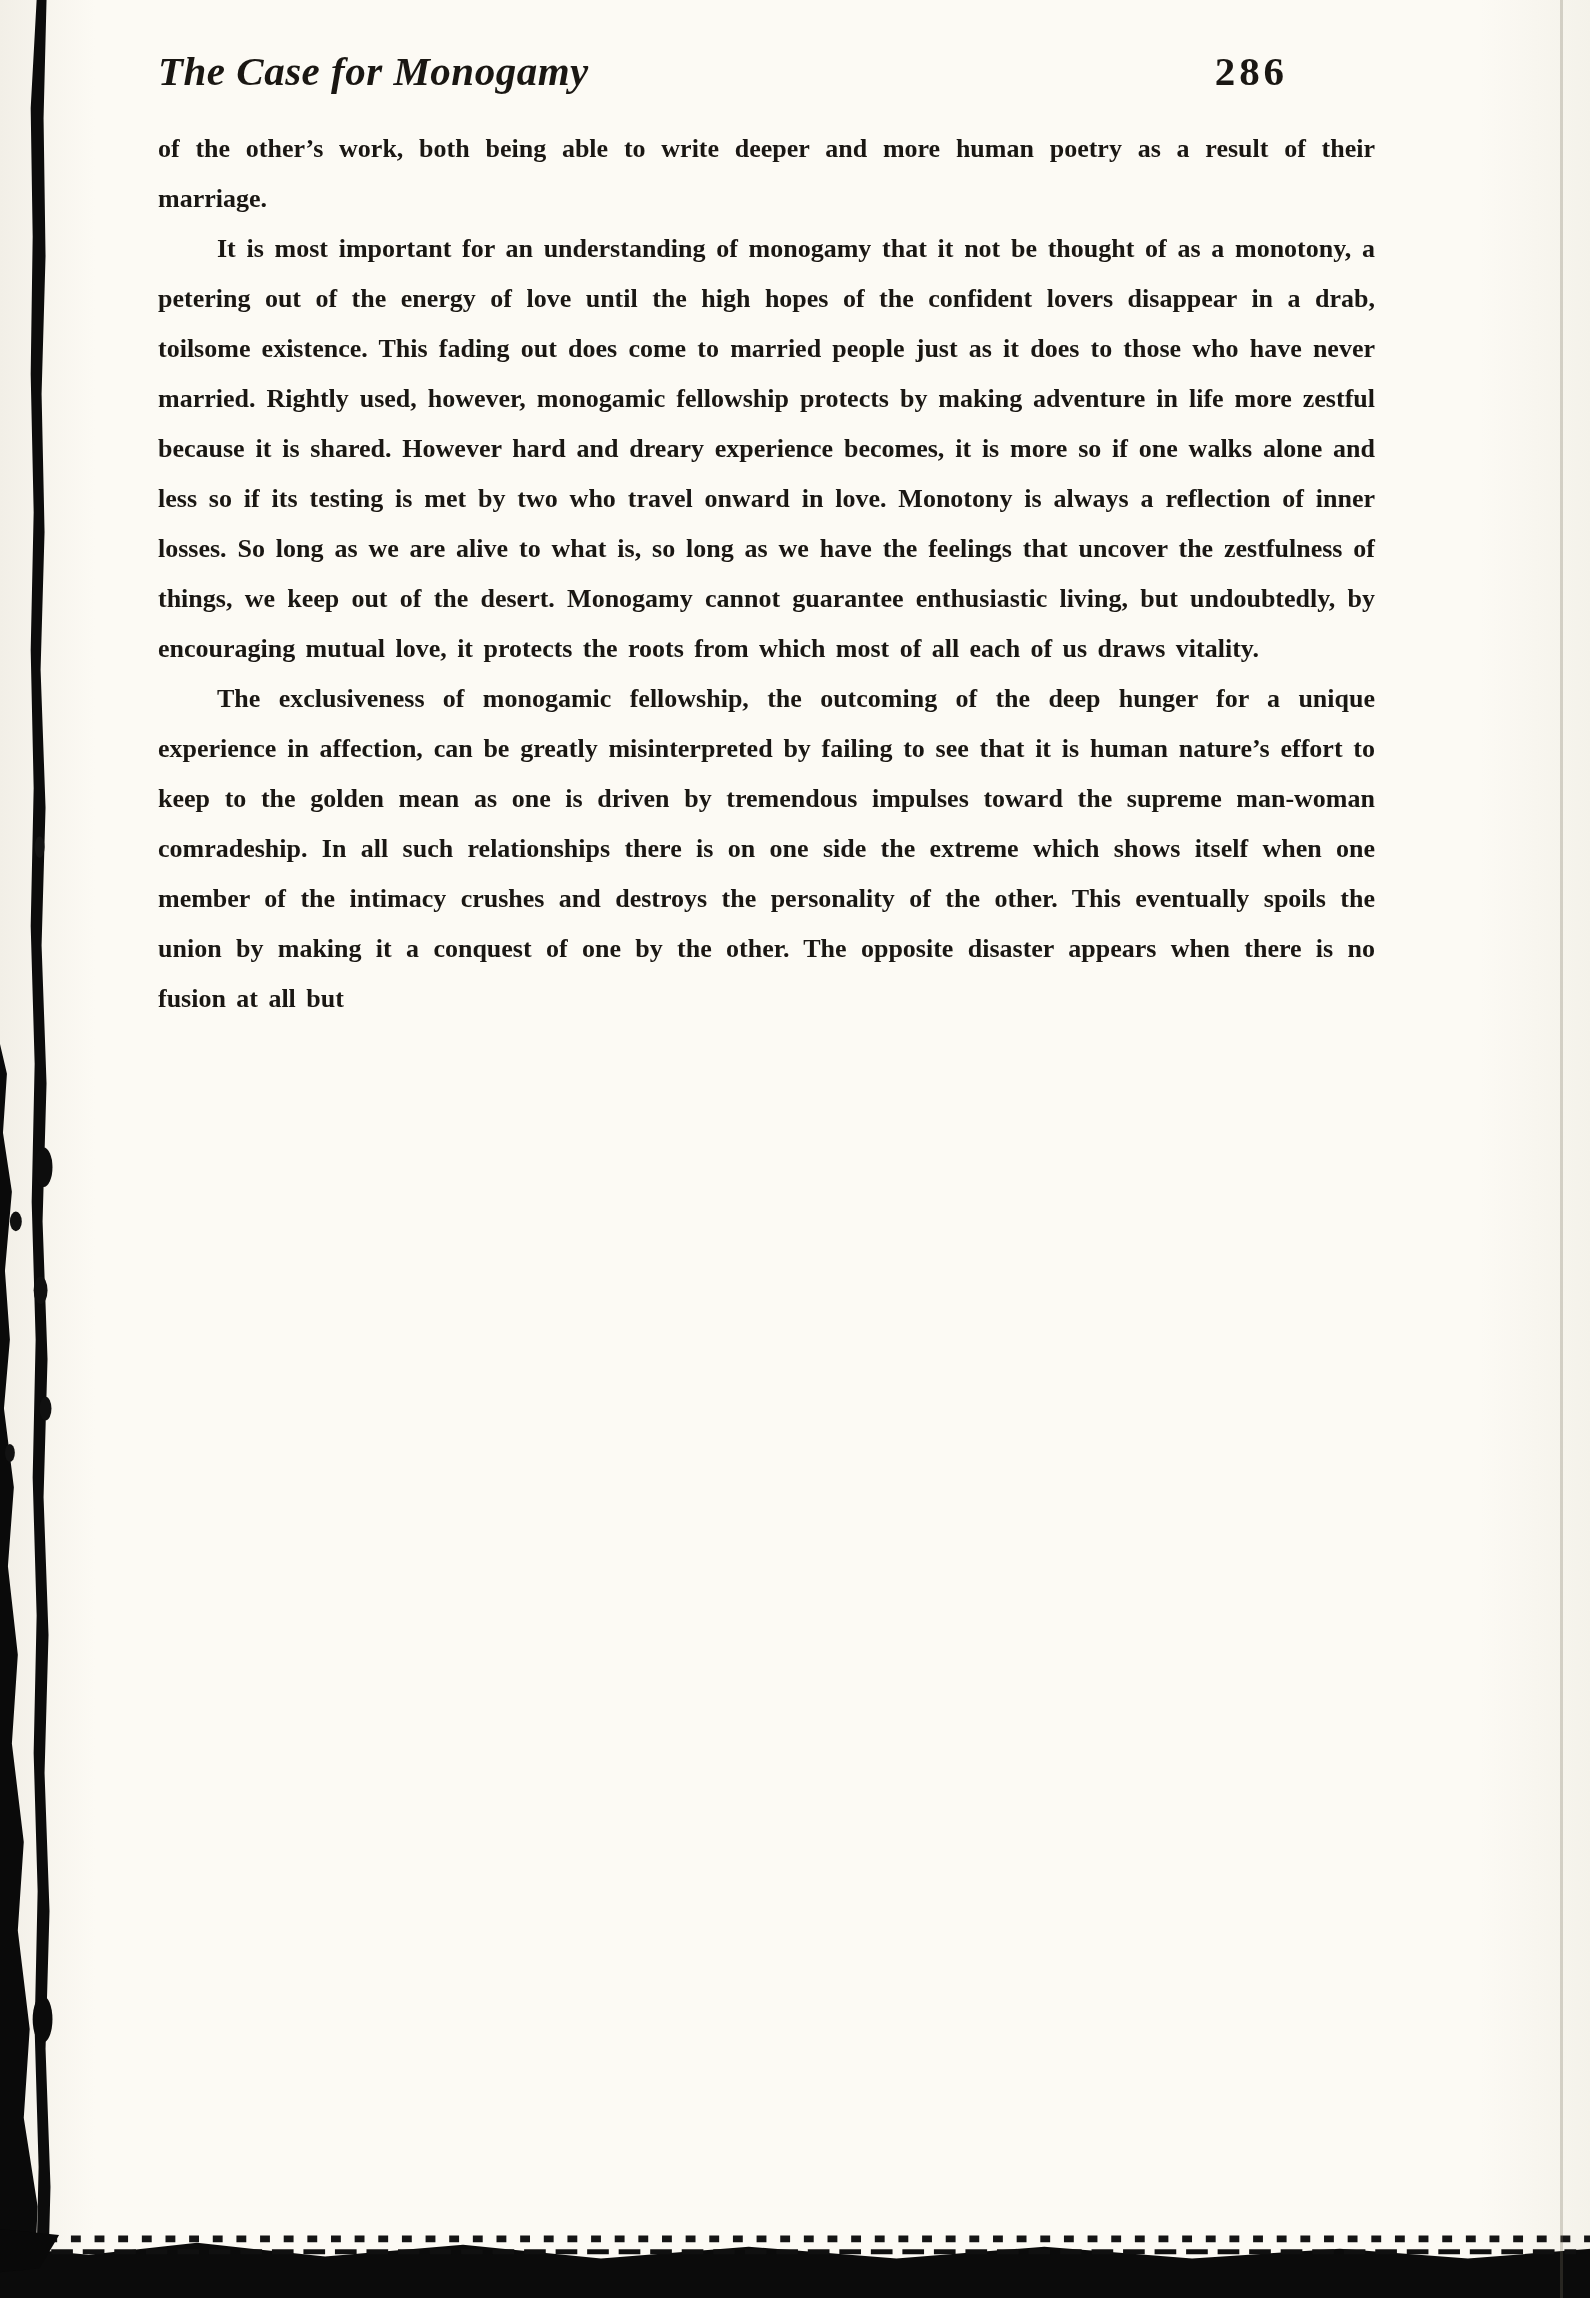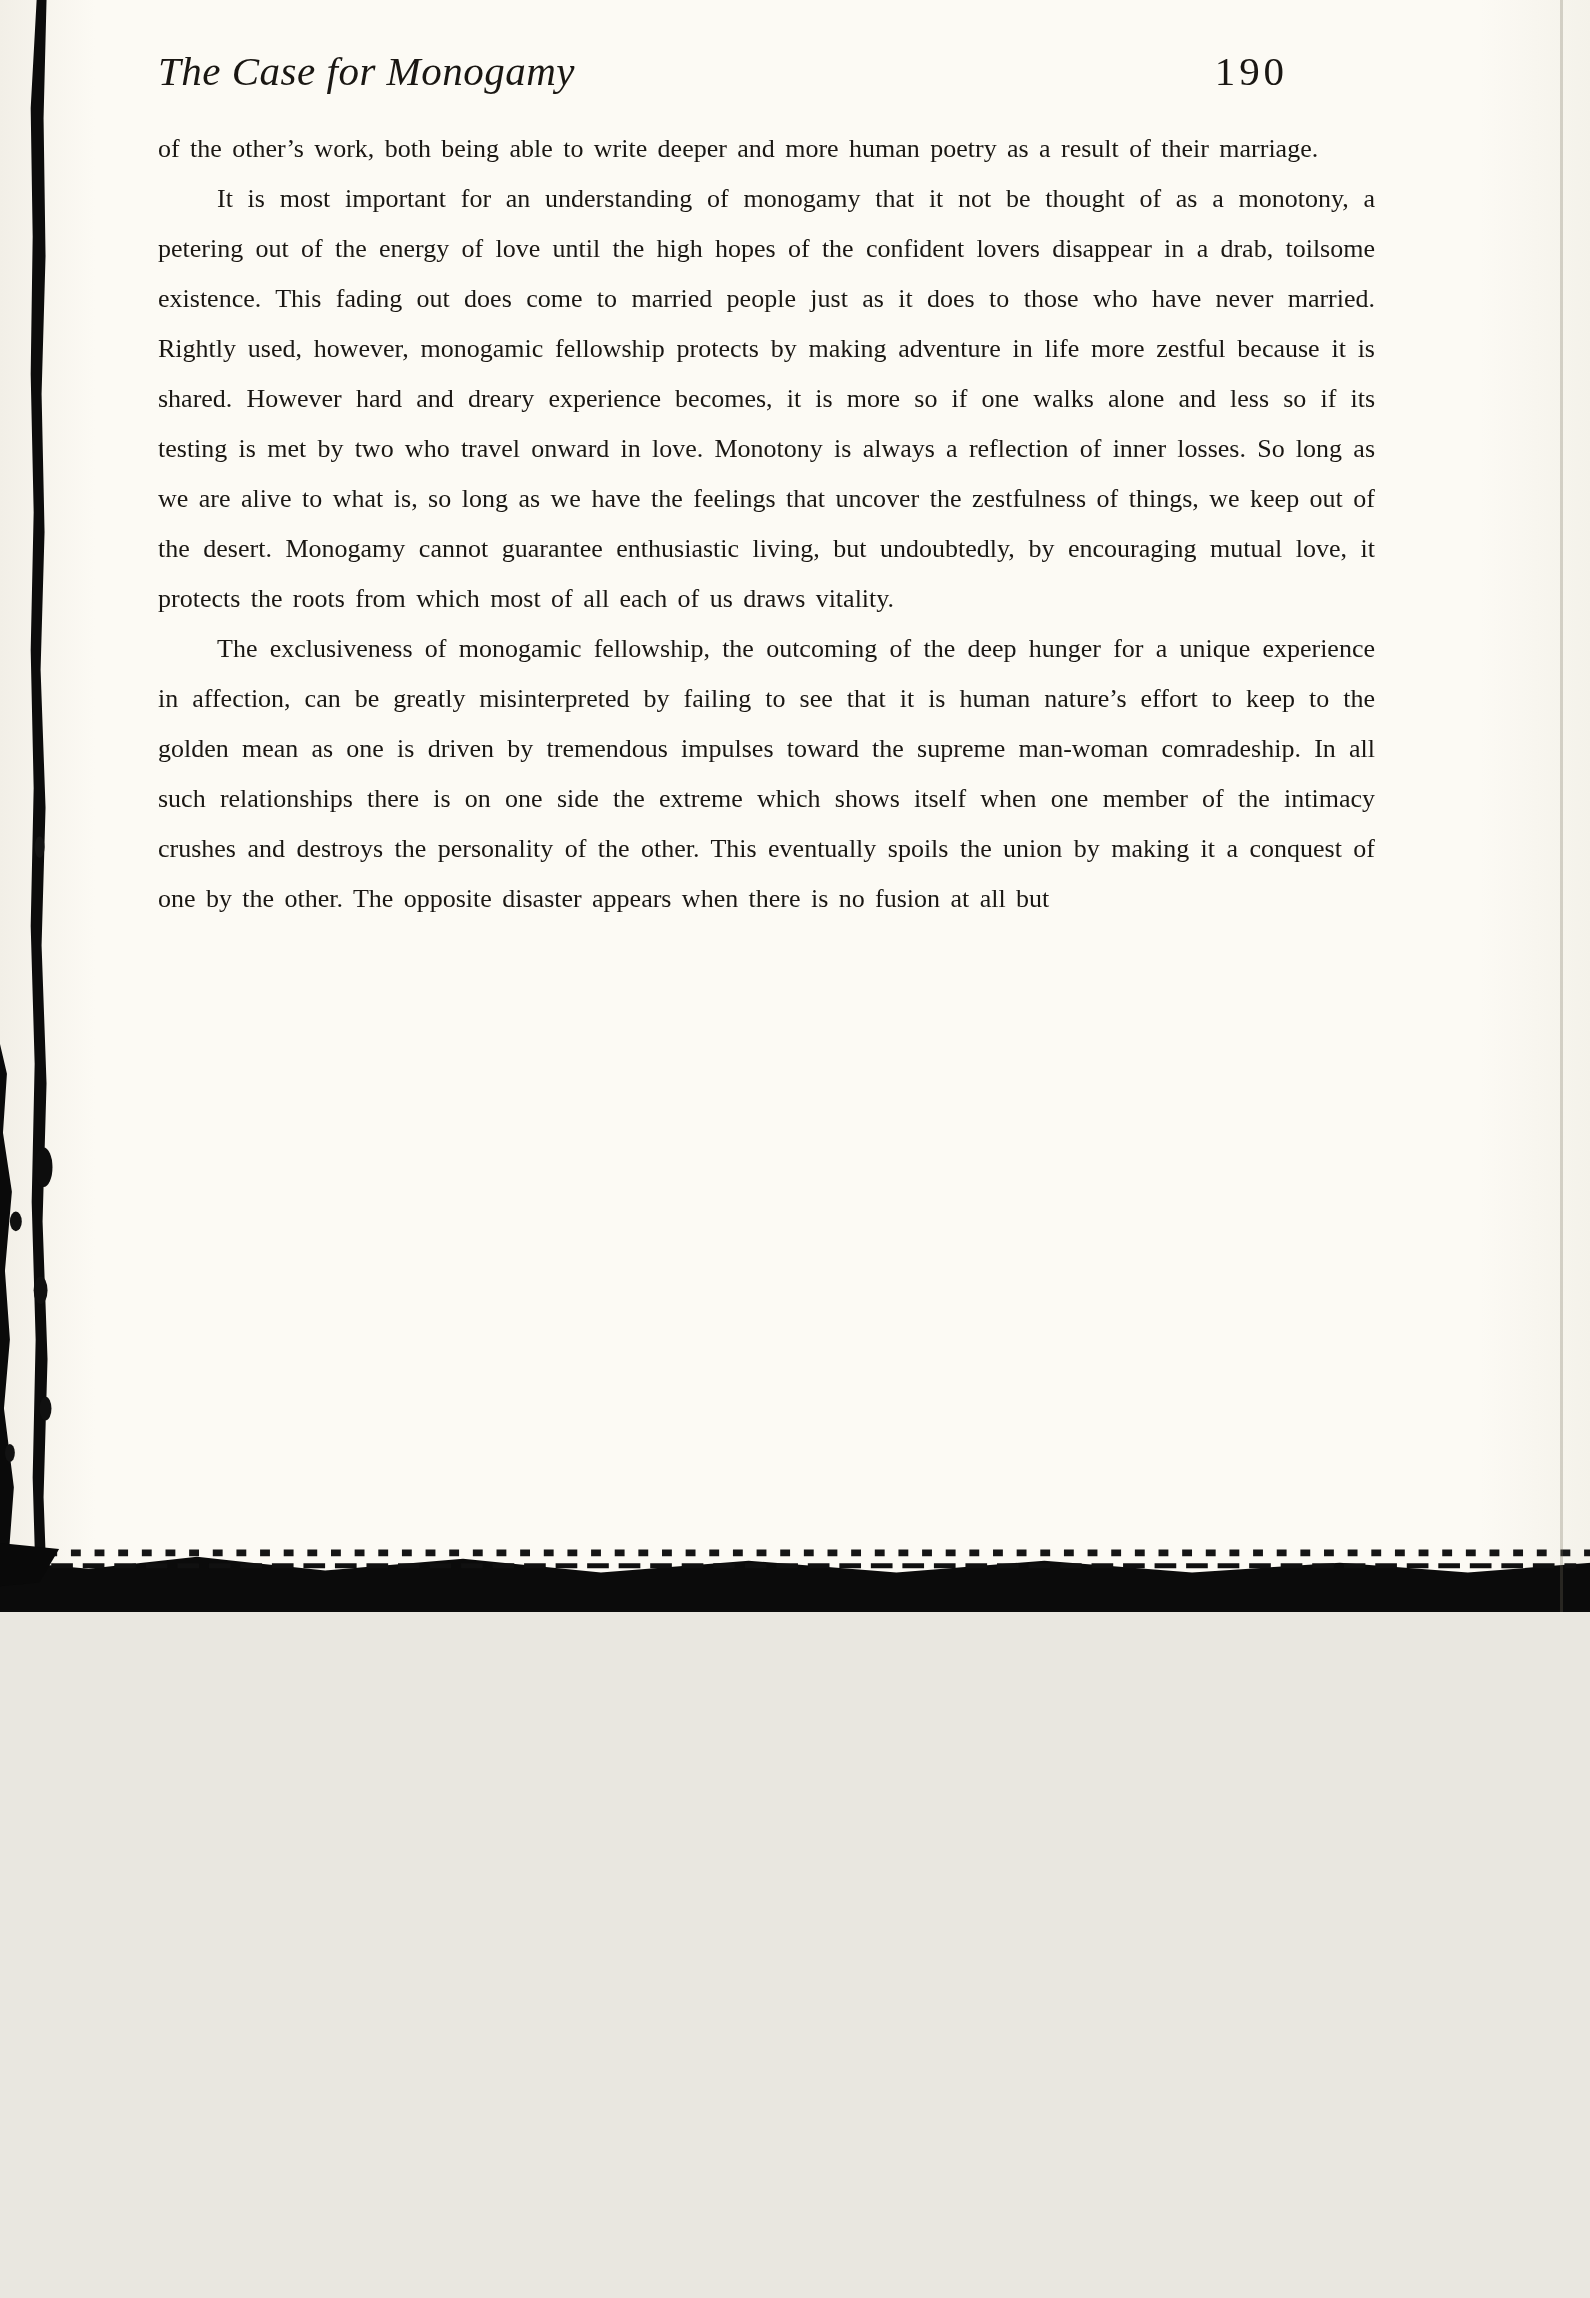--- a/index.html
+++ b/index.html
@@ -7,23 +7,24 @@
     --ink:#1a1713;
     --scan-edge:#0b0b0b;
   }
   html,body{margin:0;padding:0;background:#e9e7e0;}
   body{
     width:1591px;height:2298px;
     font-family:"Liberation Serif","DejaVu Serif",serif;
   }
   .scan{
     position:relative;
-    width:1591px;height:1612px;
+    width:1591px;height:2298px;
     overflow:hidden;
     background:linear-gradient(90deg,#f2efe7 0%,var(--paper) 6%,var(--paper) 93%,#f4f2ea 100%);
+    font-weight:bold;
   }
   
   .art{position:absolute;pointer-events:none;}
   .art-left{left:0;top:0;}
   .art-bottom{left:0;bottom:0;}
   .right-hairline{
     position:absolute;right:27.6px;top:0;bottom:0;width:3px;
     background:rgba(120,112,95,0.28);
   }
   
@@ -81,21 +82,21 @@
     <line x1="20" y1="23" x2="1600" y2="23" stroke="#101010" stroke-width="5" stroke-dasharray="22 10"></line>
     <path fill="#090909" d="M0,0 L60,6 L40,40 L0,44 Z"></path>
   </svg>
 
   <div class="right-hairline"></div>
 
   <div class="page-content">
 
     <header class="running-head">
       <span class="title">The Case for Monogamy</span>
-      <span class="pagenum">190</span>
+      <span class="pagenum">286</span>
     </header>
 
     <main class="body-text">
       <p class="no-indent">of the other’s work, both being able to write deeper and more human poetry as a result of their marriage.</p>
       <p>It is most important for an understanding of monogamy that it not be thought of as a monotony, a petering out of the energy of love until the high hopes of the confident lovers disappear in a drab, toilsome existence. This fading out does come to married people just as it does to those who have never married. Rightly used, however, monogamic fellowship protects by making adventure in life more zestful because it is shared. However hard and dreary experience becomes, it is more so if one walks alone and less so if its testing is met by two who travel onward in love. Monotony is always a reflection of inner losses. So long as we are alive to what is, so long as we have the feelings that uncover the zestfulness of things, we keep out of the desert. Monogamy cannot guarantee enthusiastic living, but undoubtedly, by encouraging mutual love, it protects the roots from which most of all each of us draws vitality.</p>
       <p>The exclusiveness of monogamic fellowship, the outcoming of the deep hunger for a unique experience in affection, can be greatly misinterpreted by failing to see that it is human nature’s effort to keep to the golden mean as one is driven by tremendous impulses toward the supreme man-woman comradeship. In all such relationships there is on one side the extreme which shows itself when one member of the intimacy crushes and destroys the personality of the other. This eventually spoils the union by making it a conquest of one by the other. The opposite disaster appears when there is no fusion at all but</p>
     </main>
 
   </div>
 </div>

